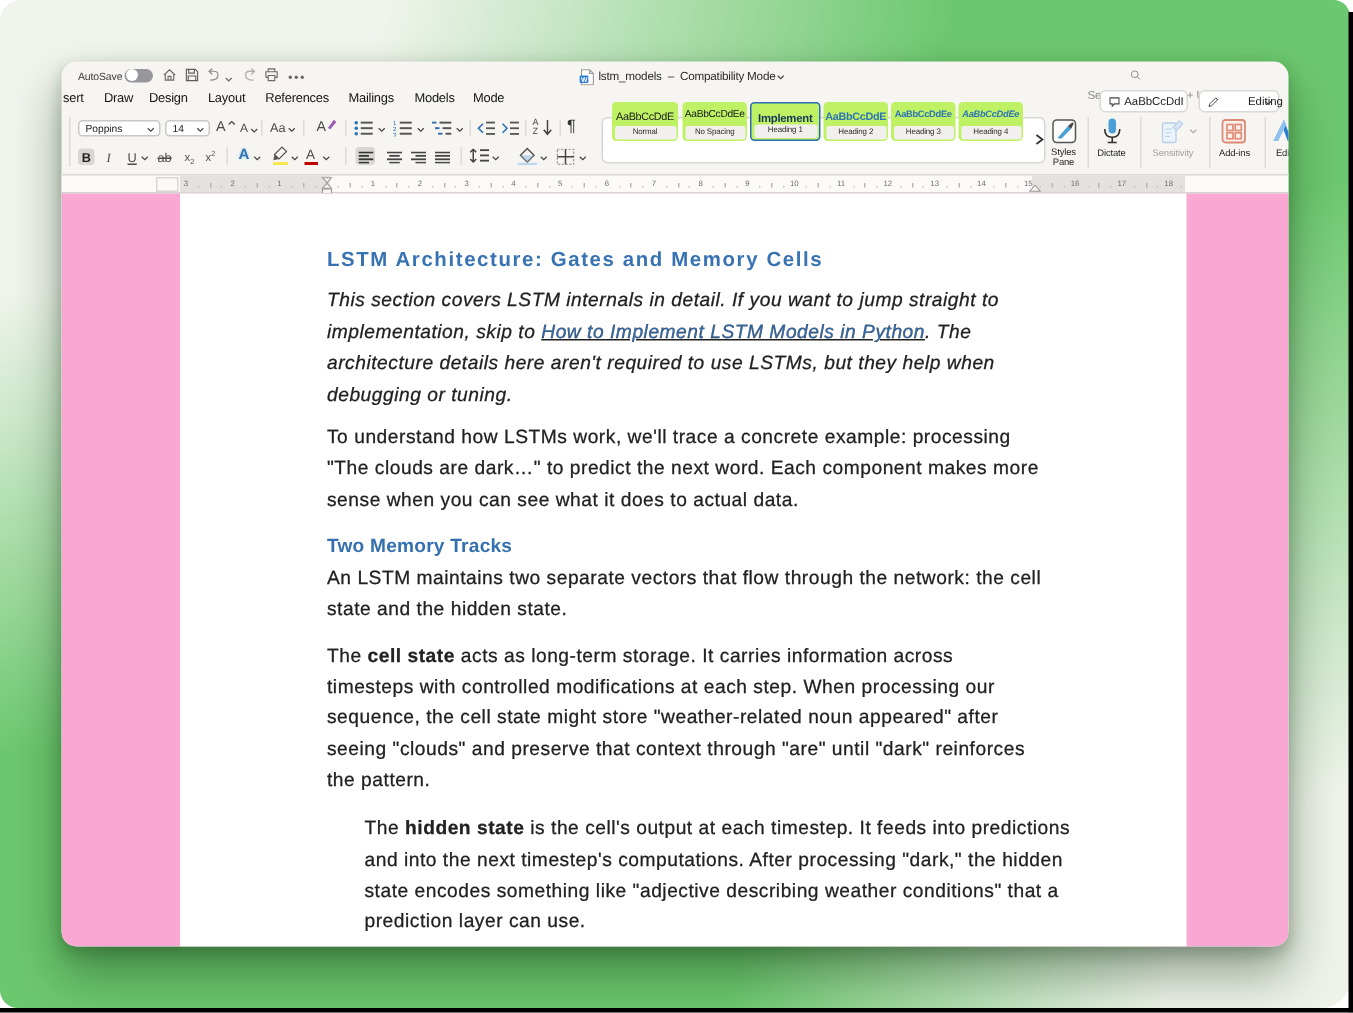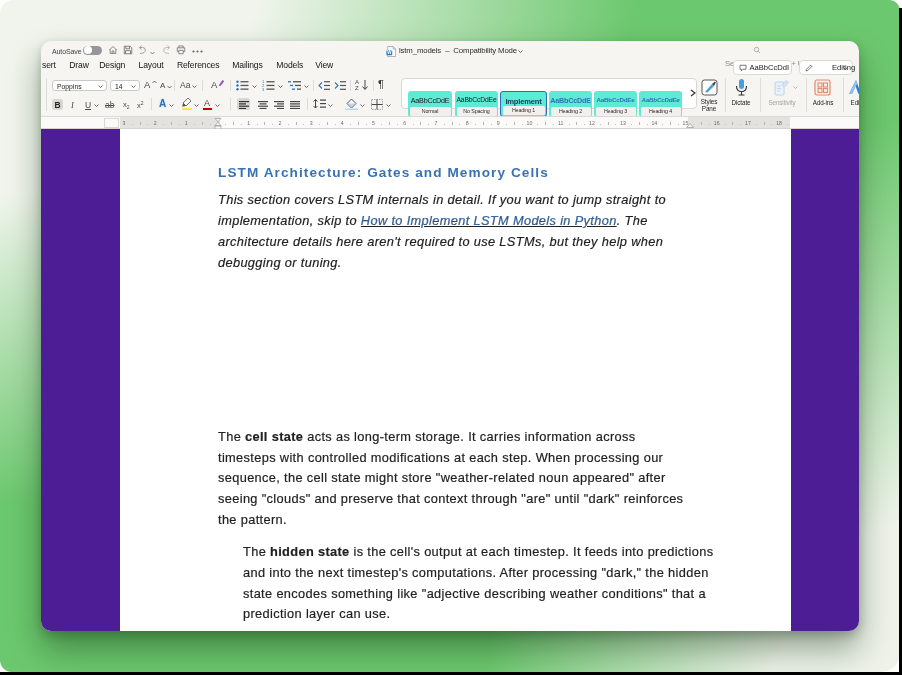--- a/index.html
+++ b/index.html
@@ -15,31 +15,31 @@
   .abs{position:absolute;}
   .ttxt{position:absolute;font-size:7px;color:#3d3d3d;letter-spacing:-0.1px;}
   .toggle{position:absolute;left:42px;top:4.5px;width:18.5px;height:9.5px;border-radius:5px;background:#97979b;}
   .toggle .knob{position:absolute;left:0.8px;top:0.75px;width:8px;height:8px;border-radius:50%;background:#fff;}
   .ticon{position:absolute;top:4px;width:10px;height:10px;color:#5c5c5c;}
   .ticon svg,.ticon{display:block;}
   .menu{position:absolute;top:19.2px;font-size:8.6px;color:#161616;letter-spacing:-0.15px;line-height:10px;}
   .rdiv{position:absolute;width:1px;background:#dddcd9;}
   .fbox{position:absolute;background:#fff;border:1px solid #c9c8c5;border-radius:3px;font-size:6.8px;color:#222;box-sizing:border-box;}
   .ric{position:absolute;color:#4a4a4a;}
-  .chip{position:absolute;top:50px;height:26px;background:#5eead4;border-radius:3px;box-sizing:border-box;}
+  .chip{position:absolute;top:27px;height:26px;background:#bef264;border-radius:3px;box-sizing:border-box;}
   .chipt{position:absolute;left:0;right:0;top:4.5px;text-align:center;white-space:nowrap;letter-spacing:-0.2px;}
   .chipl{position:absolute;left:1.5px;right:1.5px;bottom:1.5px;height:8.5px;background:#f1f0ee;border-radius:1.5px;
          font-size:5.3px;color:#2c2c2c;text-align:center;line-height:9px;letter-spacing:-0.1px;}
   .rlab{position:absolute;font-size:6.3px;color:#262626;text-align:center;line-height:7.5px;letter-spacing:-0.1px;}
   .ruler{position:absolute;left:0;top:74.5px;width:818px;height:11.5px;background:#fbfaf8;border-top:1px solid #dcdad6;border-bottom:1px solid #d6d4d0;box-sizing:content-box;overflow:visible;}
   .rgray{position:absolute;top:0.5px;height:10.5px;background:#e3e2df;}
   .rnum{position:absolute;top:3px;font-size:5.2px;color:#6e6e6e;transform:translateX(-50%);}
   .rtick{position:absolute;top:5px;width:1px;height:3.5px;background:#b5b5b2;}
   .rdot{position:absolute;top:7px;width:1px;height:1.5px;background:#c2c2bf;}
-  .doc{position:absolute;left:0;top:88px;width:818px;height:502px;background:#4c1d95;}
+  .doc{position:absolute;left:0;top:88px;width:818px;height:502px;background:#f9a8d4;}
   .page{position:absolute;left:79px;top:0;width:671px;height:502px;background:#fff;}
   .body-t{position:absolute;left:98px;font-size:12.8px;line-height:20.75px;color:#212121;letter-spacing:0.35px;white-space:nowrap;-webkit-text-stroke:0.18px #212121;}
   .it{font-style:italic;}
   .lnk{color:#2d6cb4;text-decoration:underline;}
   .h1t{position:absolute;left:98px;font-size:13.6px;font-weight:bold;color:#3773b3;white-space:nowrap;letter-spacing:1.08px;line-height:16px;}
   .h2t{position:absolute;left:98px;font-size:12.75px;font-weight:bold;color:#3470b0;white-space:nowrap;letter-spacing:0.15px;line-height:20.75px;}
 </style>
 </head>
 <body>
 <div class="stage">
@@ -92,21 +92,21 @@
         <path d="M10.5 10.5 L14 14" stroke="#8a8a8a" stroke-width="1.3"></path>
       </svg>
     <div class="ttxt" style="left:684px;top:5.8px;color:#8a8a8a;font-size:7.7px;margin-top:12px;">Search (Cmd + Ctrl + U)</div>
     <div class="menu" style="left:1px;">sert</div>
     <div class="menu" style="left:28.3px;">Draw</div>
     <div class="menu" style="left:58.3px;">Design</div>
     <div class="menu" style="left:97.6px;">Layout</div>
     <div class="menu" style="left:135.9px;">References</div>
     <div class="menu" style="left:191.3px;">Mailings</div>
     <div class="menu" style="left:235.3px;">Models</div>
-    <div class="menu" style="left:274.3px;">View</div>
+    <div class="menu" style="left:274.3px;">Mode</div>
 
     <div class="abs" style="left:691.5px;top:19px;width:57px;height:13px;background:#fff;border:1px solid #dbd9d5;border-radius:4px;">
       <svg style="position:absolute;left:5px;top:2.5px;" width="8" height="8" viewBox="0 0 16 16">
           <path d="M2 2.5 L14 2.5 L14 10.5 L8 10.5 L5 13.5 L5 10.5 L2 10.5 Z" stroke="#444" stroke-width="1.4" fill="none"></path>
         </svg>
       <span style="position:absolute;left:16px;top:2.2px;font-size:7.6px;color:#222;">AaBbCcDdI</span>
     </div>
     <div class="abs" style="left:757.5px;top:19px;width:52px;height:13px;background:#fff;border:1px solid #dbd9d5;border-radius:4px;">
       <svg style="position:absolute;left:5px;top:2.5px;" width="8" height="8" viewBox="0 0 16 16">
           <path d="M2 14 L3 10.5 L11 2.5 L13.5 5 L5.5 13 Z M11 2.5 L13.5 5" stroke="#444" stroke-width="1.3" fill="none"></path>
@@ -370,20 +370,26 @@
         <path d="M0.5 4.5 L7.5 4.5 L4 0.5 Z" fill="#f6f5f3" stroke="#9a9a98" stroke-width="0.7"></path>
           </svg>
 </path></div>
     <div class="doc">
       <div class="page">
         <div class="h1t" style="top:36.1px;">LSTM Architecture: Gates and Memory Cells</div>
         <div class="body-t it" style="top:61.4px;">This section covers LSTM internals in detail. If you want to jump straight to<br>
 implementation, skip to <span class="lnk">How to Implement LSTM Models in Python</span>. The<br>
 architecture details here aren't required to use LSTMs, but they help when<br>
 debugging or tuning.</div>
+        <div class="body-t" style="top:152.4px;">To understand how LSTMs work, we'll trace a concrete example: processing<br>
+"The clouds are dark…" to predict the next word. Each component makes more<br>
+sense when you can see what it does to actual data.</div>
+        <div class="h2t" style="top:224.6px;">Two Memory Tracks</div>
+        <div class="body-t" style="top:246.4px;">An LSTM maintains two separate vectors that flow through the network: the cell<br>
+state and the hidden state.</div>
         <div class="body-t" style="top:297.9px;">The <b>cell state</b> acts as long-term storage. It carries information across<br>
 timesteps with controlled modifications at each step. When processing our<br>
 sequence, the cell state might store "weather-related noun appeared" after<br>
 seeing "clouds" and preserve that context through "are" until "dark" reinforces<br>
 the pattern.</div>
         <div class="body-t" style="top:413.2px;margin-left:25px;">The <b>hidden state</b> is the cell's output at each timestep. It feeds into predictions<br>
 and into the next timestep's computations. After processing "dark," the hidden<br>
 state encodes something like "adjective describing weather conditions" that a<br>
 prediction layer can use.</div>
 

